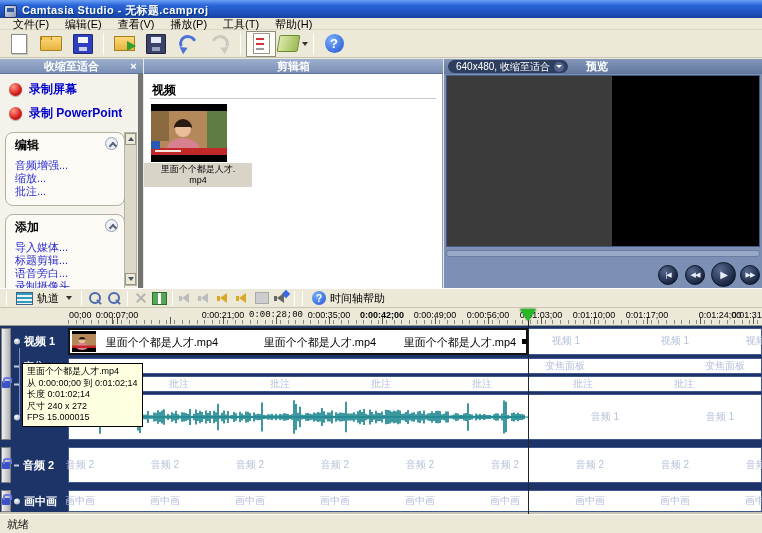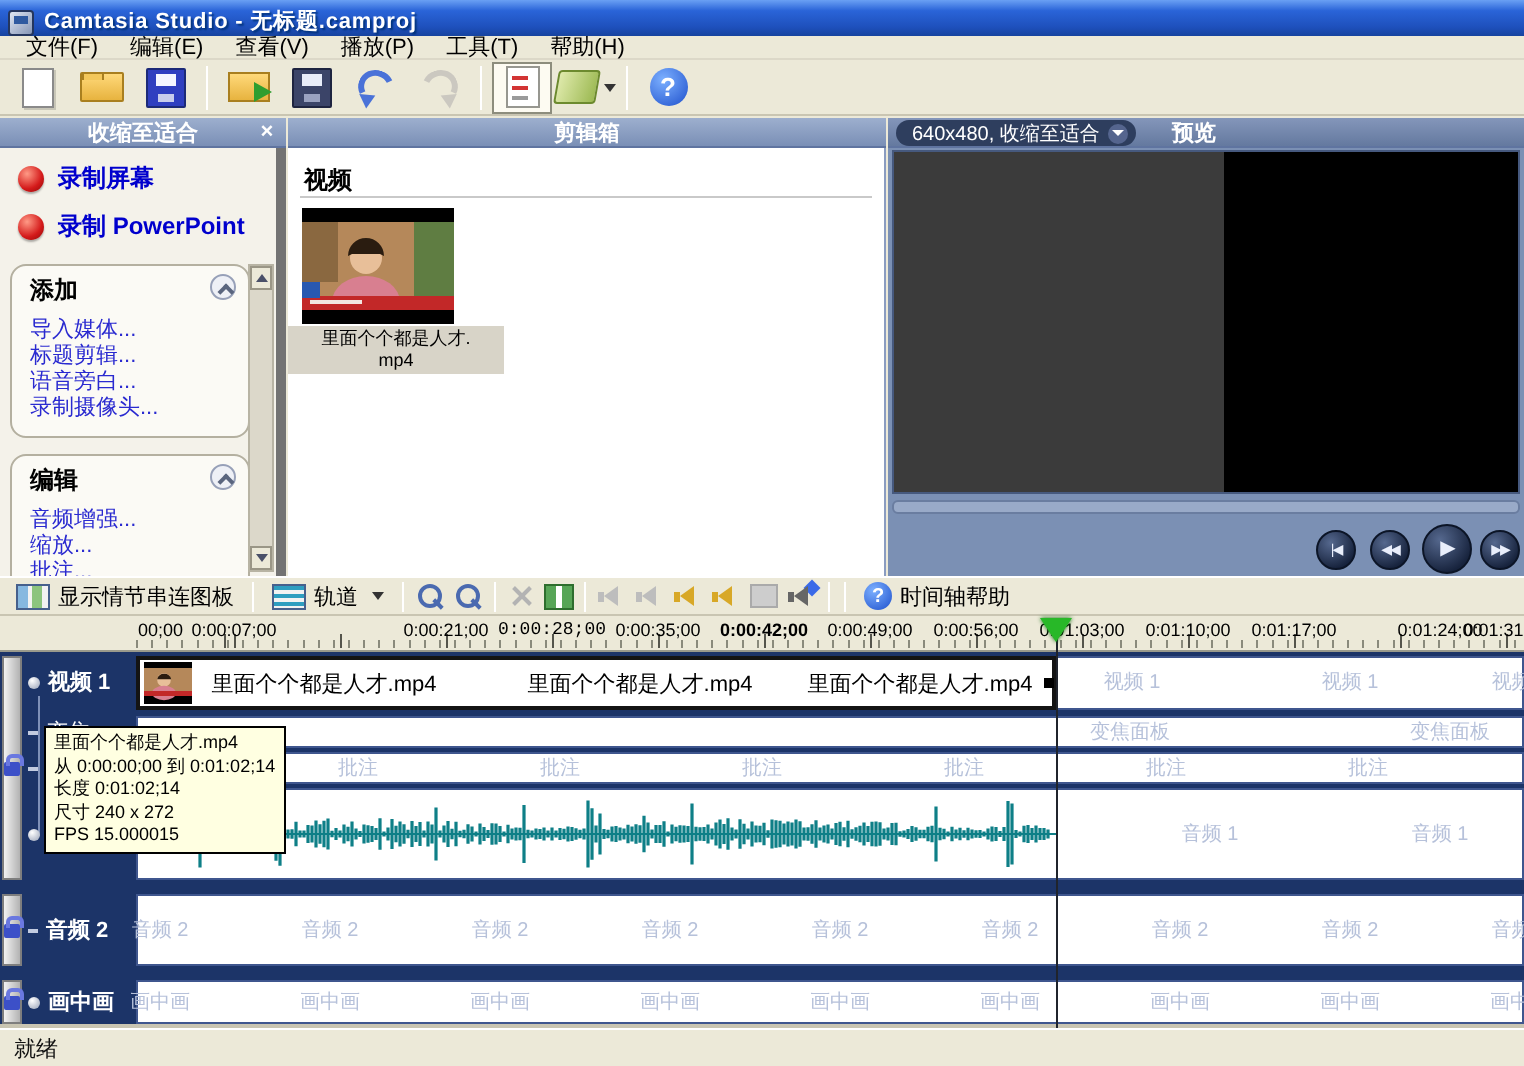--- a/index.html
+++ b/index.html
@@ -202,33 +202,33 @@
     <div class="recrow">
       <span class="sphere"></span>
       <span class="reclab">录制屏幕</span>
     </div>
     <div class="recrow">
       <span class="sphere"></span>
       <span class="reclab">录制 PowerPoint</span>
     </div>
     <div id="tp-groups">
         <div class="gbox">
+          <div class="gt">编辑</div>
+          <div class="chev"></div>
+          <div class="glink">音频增强...</div>
+          <div class="glink">缩放...</div>
+          <div class="glink">批注...</div>
+        </div>
+        <div class="gbox">
           <div class="gt">添加</div>
           <div class="chev"></div>
           <div class="glink">导入媒体...</div>
           <div class="glink">标题剪辑...</div>
           <div class="glink">语音旁白...</div>
           <div class="glink">录制摄像头...</div>
-        </div>
-        <div class="gbox">
-          <div class="gt">编辑</div>
-          <div class="chev"></div>
-          <div class="glink">音频增强...</div>
-          <div class="glink">缩放...</div>
-          <div class="glink">批注...</div>
         </div>
       </div>
     <div id="tpscroll">
       <div class="sbtn up">
           <span class="tri-up"></span>
         </div>
       <div class="sbtn dn">
           <span class="tri-dn"></span>
         </div>
     </div>
@@ -273,24 +273,20 @@
     <div id="pv-seek"></div>
     <div id="pv-controls">
         <div class="pvb" style="left: 214px; top: 5px; width: 20px; height: 20px;">|◀</div>
         <div class="pvb" style="left: 241px; top: 5px; width: 20px; height: 20px;">◀◀</div>
         <div class="pvb big" style="left: 267px; top: 2px; width: 25px; height: 25px;">▶</div>
         <div class="pvb" style="left: 296px; top: 5px; width: 20px; height: 20px;">▶▶</div>
       </div>
   </div>
 
   <div id="tltoolbar">
-    <div class="tlbtn">
-      <span class="ti ti-storyboard"></span>
-      <span>显示情节串连图板</span>
-    </div>
     <div class="tlsep"></div>
     <div class="tlbtn">
       <span class="ti ti-tracks"></span>
       <span>轨道</span>
       <span class="caret"></span>
     </div>
     <div class="tlsep"></div>
     <div id="tlicons" style="display:flex;align-items:center;gap:2px">
         <div class="ti ti-zoom-in"></div>
         <div class="ti ti-zoom-out"></div>

